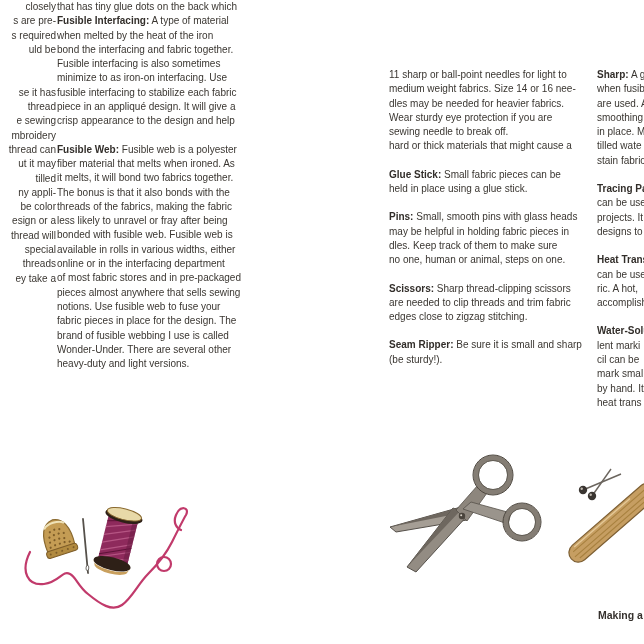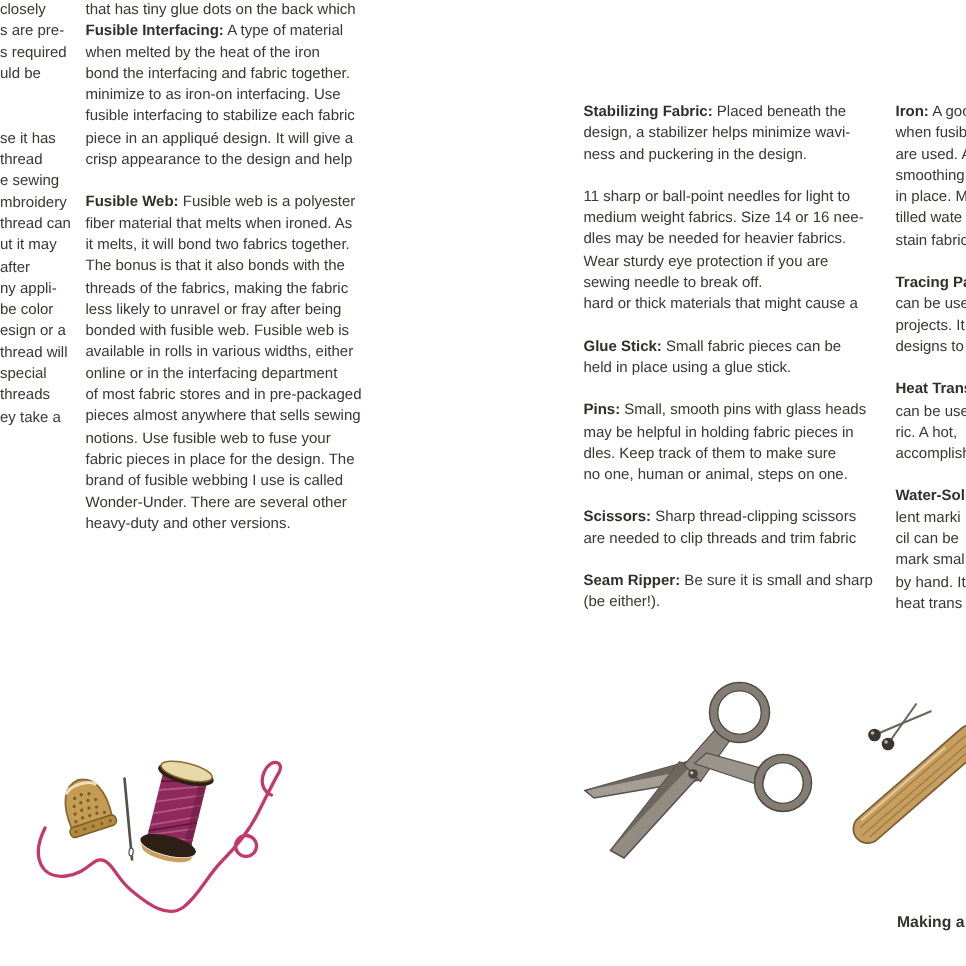--- a/index.html
+++ b/index.html
@@ -6,21 +6,21 @@
   body{
     width:644px;height:644px;position:relative;overflow:hidden;
     background:#ffffff;
     font-family:"Liberation Sans",sans-serif;
     font-size:10px;color:#3a3631;
   }
   .col{position:absolute;}
   .tl{white-space:nowrap;height:14.3px;line-height:14.3px;}
   .para{margin:0 0 14px 0;}
   .para b{font-weight:bold;color:#322e2a;}
-  #left-fragments{left:0;top:101;width:56px;}
+  #left-fragments{left:0;top:101;width:56px;text-align:right;}
   #left-col{left:57px;top:101;width:195px;}
   #right-col1{left:389px;top:68px;width:200px;}
   #right-col2{left:597px;top:68px;width:60px;}
   #footer{position:absolute;left:598px;top:609px;font-weight:600;font-size:10.5px;white-space:nowrap;color:#36322e;}
   svg{position:absolute;display:block;}
   #left-illustration{left:8px;top:500px;}
   #right-illustration{left:383px;top:450px;}
 </style>
 </head>
 <body>
@@ -31,35 +31,36 @@
     <div class="tl">s required</div>
     <div class="tl">uld be</div>
     <div class="tl">&nbsp;</div>
     <div class="tl">&nbsp;</div>
     <div class="tl">se it has</div>
     <div class="tl">thread</div>
     <div class="tl">e sewing</div>
     <div class="tl">mbroidery</div>
     <div class="tl">thread can</div>
     <div class="tl">ut it may</div>
-    <div class="tl">after</div>
+    <div class="tl">tilled</div>
     <div class="tl">ny appli-</div>
     <div class="tl">be color</div>
     <div class="tl">esign or a</div>
     <div class="tl">thread will</div>
     <div class="tl">special</div>
     <div class="tl">threads</div>
     <div class="tl">ey take a</div>
   </div>
 <div id="left-col" class="col">
     <div class="para">
       <div class="tl">that has tiny glue dots on the back which</div>
       <div class="tl"><b>Fusible Interfacing:</b> A type of material</div>
       <div class="tl">when melted by the heat of the iron</div>
       <div class="tl">bond the interfacing and fabric together.</div>
+      <div class="tl">Fusible interfacing is also sometimes</div>
       <div class="tl">minimize to as iron-on interfacing. Use</div>
       <div class="tl">fusible interfacing to stabilize each fabric</div>
       <div class="tl">piece in an appliqué design. It will give a</div>
       <div class="tl">crisp appearance to the design and help</div>
     </div>
     <div class="para">
       <div class="tl"><b>Fusible Web:</b> Fusible web is a polyester</div>
       <div class="tl">fiber material that melts when ironed. As</div>
       <div class="tl">it melts, it will bond two fabrics together.</div>
       <div class="tl">The bonus is that it also bonds with the</div>
@@ -67,29 +68,24 @@
       <div class="tl">less likely to unravel or fray after being</div>
       <div class="tl">bonded with fusible web. Fusible web is</div>
       <div class="tl">available in rolls in various widths, either</div>
       <div class="tl">online or in the interfacing department</div>
       <div class="tl">of most fabric stores and in pre-packaged</div>
       <div class="tl">pieces almost anywhere that sells sewing</div>
       <div class="tl">notions. Use fusible web to fuse your</div>
       <div class="tl">fabric pieces in place for the design. The</div>
       <div class="tl">brand of fusible webbing I use is called</div>
       <div class="tl">Wonder-Under. There are several other</div>
-      <div class="tl">heavy-duty and other versions.</div>
+      <div class="tl">heavy-duty and light versions.</div>
     </div>
   </div>
 <div id="right-col1" class="col">
-    <div class="para">
-      <div class="tl"><b>Stabilizing Fabric:</b> Placed beneath the</div>
-      <div class="tl">design, a stabilizer helps minimize wavi-</div>
-      <div class="tl">ness and puckering in the design.</div>
-    </div>
     <div class="para">
       <div class="tl">11 sharp or ball-point needles for light to</div>
       <div class="tl">medium weight fabrics. Size 14 or 16 nee-</div>
       <div class="tl">dles may be needed for heavier fabrics.</div>
       <div class="tl">Wear sturdy eye protection if you are</div>
       <div class="tl">sewing needle to break off.</div>
       <div class="tl">hard or thick materials that might cause a</div>
     </div>
     <div class="para">
       <div class="tl"><b>Glue Stick:</b> Small fabric pieces can be</div>
@@ -97,29 +93,30 @@
     </div>
     <div class="para">
       <div class="tl"><b>Pins:</b> Small, smooth pins with glass heads</div>
       <div class="tl">may be helpful in holding fabric pieces in</div>
       <div class="tl">dles. Keep track of them to make sure</div>
       <div class="tl">no one, human or animal, steps on one.</div>
     </div>
     <div class="para">
       <div class="tl"><b>Scissors:</b> Sharp thread-clipping scissors</div>
       <div class="tl">are needed to clip threads and trim fabric</div>
+      <div class="tl">edges close to zigzag stitching.</div>
     </div>
     <div class="para">
       <div class="tl"><b>Seam Ripper:</b> Be sure it is small and sharp</div>
-      <div class="tl">(be either!).</div>
+      <div class="tl">(be sturdy!).</div>
     </div>
   </div>
 <div id="right-col2" class="col">
     <div class="para">
-      <div class="tl"><b>Iron:</b> A goo</div>
+      <div class="tl"><b>Sharp:</b> A goo</div>
       <div class="tl">when fusib</div>
       <div class="tl">are used. A</div>
       <div class="tl">smoothing</div>
       <div class="tl">in place. M</div>
       <div class="tl">tilled wate</div>
       <div class="tl">stain fabric</div>
     </div>
     <div class="para">
       <div class="tl"><b>Tracing Pap</b></div>
       <div class="tl">can be use</div>

